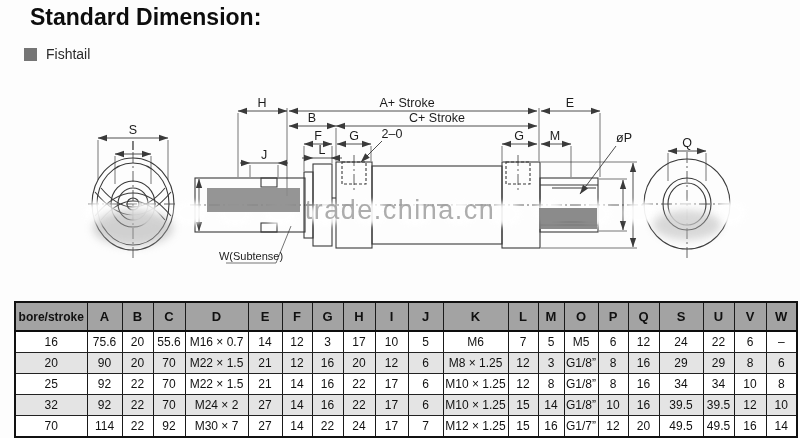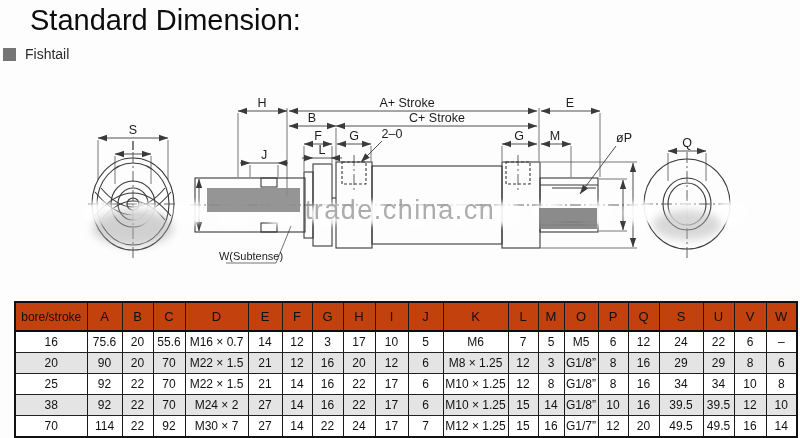--- a/index.html
+++ b/index.html
@@ -1,30 +1,30 @@
 <!DOCTYPE html>
 <html><head>
 <meta charset="utf-8">
 <style>
   html,body{margin:0;padding:0;background:#e8e8e8;}
   .screen{position:relative;width:800px;height:438px;background:#fdfdfd;overflow:hidden;
           font-family:"Liberation Sans",sans-serif;color:#111;}
-  .page-title{position:absolute;left:30px;top:4px;font-size:29px;font-weight:normal;color:#0d0d0d;}
-  .legend{position:absolute;left:3px;top:46px;display:flex;align-items:center;gap:9px;}
+  .page-title{position:absolute;left:30px;top:4px;font-size:23px;font-weight:bold;color:#0d0d0d;}
+  .legend{position:absolute;left:24px;top:46px;display:flex;align-items:center;gap:9px;}
   .legend .swatch{width:13px;height:13px;background:#757575;}
   .legend .lbl{font-size:14px;color:#2a2a2a;}
   svg.diagram{position:absolute;left:0;top:85px;}
   svg text{font-family:"Liberation Sans",sans-serif;fill:#1c1c1c;}
   .dimtxt{font-size:12.5px;text-anchor:middle;}
   .dimtxt-sm{font-size:11px;text-anchor:middle;}
   .wm{font-size:27px;letter-spacing:1.5px;fill:#9c9c9c;opacity:.82;text-anchor:middle;}
   table.dims{position:absolute;left:14px;top:301px;width:782px;table-layout:fixed;
              border-collapse:collapse;border:2px solid #111;font-size:12px;}
-  table.dims th{background:#c2410c;border:1.5px solid #1a1a1a;border-bottom:2.5px solid #0d0d0d;
-                height:27px;font-size:13px;font-weight:normal;padding:0;text-align:center;}
+  table.dims th{background:#a3a3a3;border:1.5px solid #1a1a1a;border-bottom:2.5px solid #0d0d0d;
+                height:27px;font-size:13px;font-weight:bold;padding:0;text-align:center;}
   table.dims th:first-child{font-size:12px;}
   table.dims td{border:1px solid #222;border-left:1.5px solid #1a1a1a;border-right:1.5px solid #1a1a1a;
                 height:20px;padding:0;text-align:center;background:#fff;}
   table.dims tbody tr:nth-child(even) td{background:#e4e4e4;}
 </style>
 </head>
 <body>
 
 <div class="screen">
 
@@ -315,21 +315,21 @@
           <td>8</td>
           <td>G1/8”</td>
           <td>8</td>
           <td>16</td>
           <td>34</td>
           <td>34</td>
           <td>10</td>
           <td>8</td>
         </tr>
         <tr>
-          <td>38</td>
+          <td>32</td>
           <td>92</td>
           <td>22</td>
           <td>70</td>
           <td>M24 × 2</td>
           <td>27</td>
           <td>14</td>
           <td>16</td>
           <td>22</td>
           <td>17</td>
           <td>6</td>

